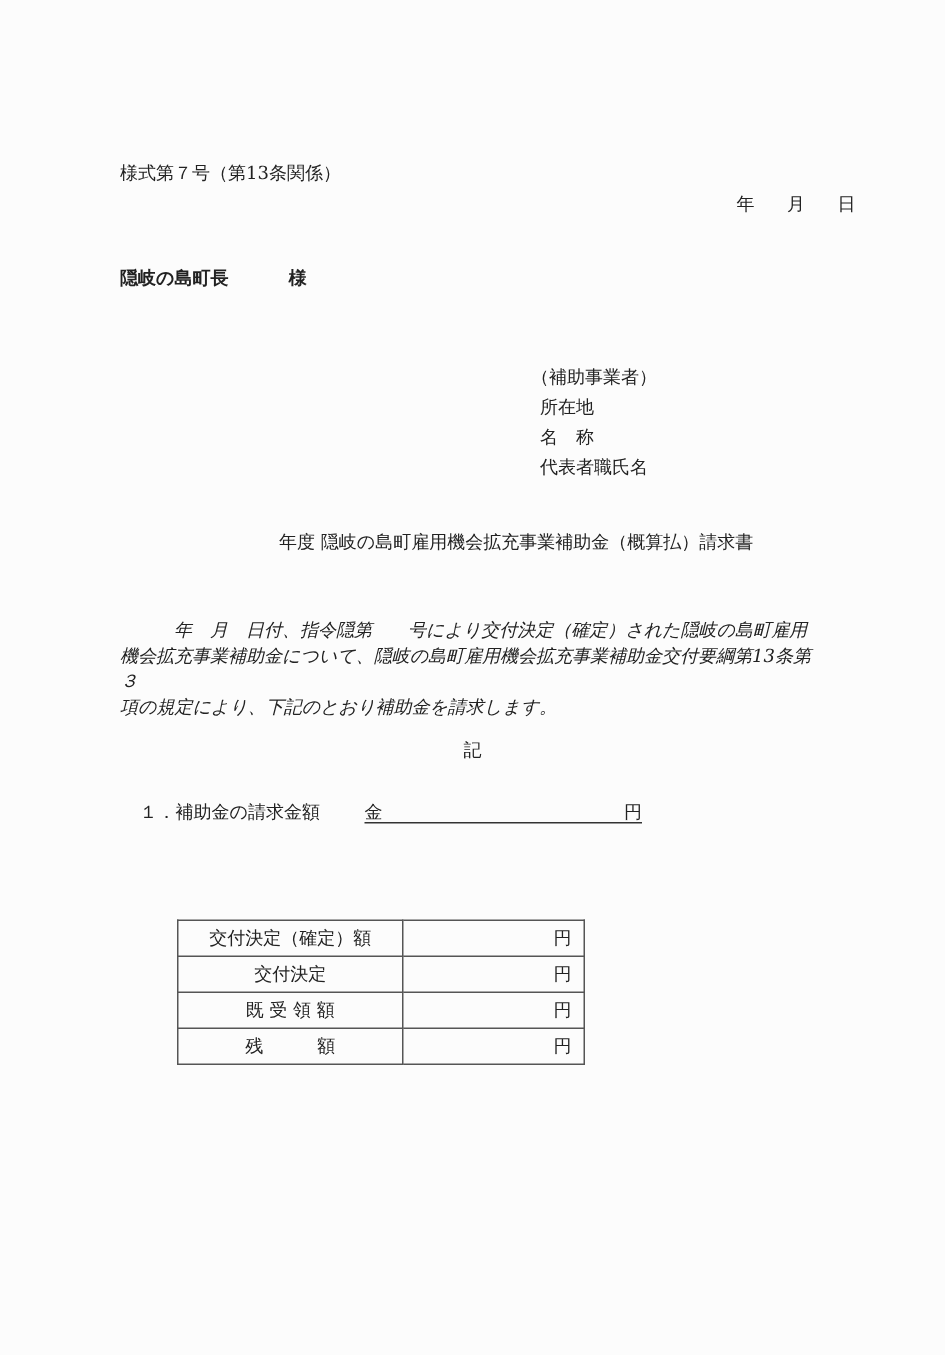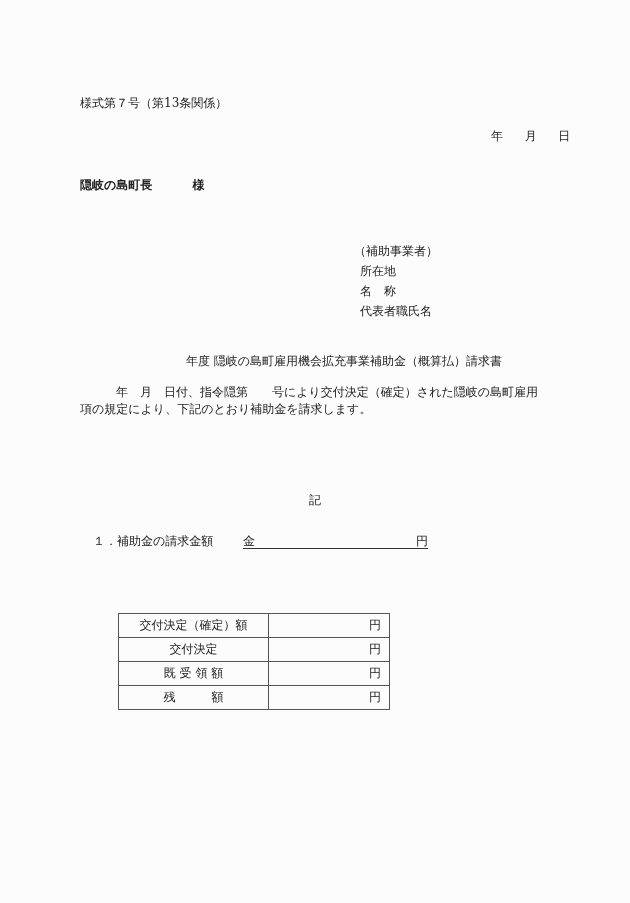--- a/index.html
+++ b/index.html
@@ -6,30 +6,30 @@
     body {
       width: 630px; height: 903px;
       background: #fcfcfc;
       position: relative;
       overflow: hidden;
       font-family: "DejaVu Serif", "Liberation Serif", serif;
       color: #222;
       font-size: 12px;
     }
     .abs { position: absolute; white-space: nowrap; line-height: 16px; }
-    #form-number { left: 80px; top: 95px; }
+    #form-number { left: 80px; top: 107px; }
     #date-line { left: 491px; top: 128px; word-spacing: 0; }
     #date-line span { display: inline-block; }
     #addressee { left: 80px; top: 177px; font-weight: bold; }
     #addressee .honor { margin-left: 36px; }
     #applicant { left: 354px; top: 243px; }
     #applicant div { height: 20px; line-height: 16px; }
     #applicant .indent { padding-left: 6px; }
     #title { left: 186px; top: 353px; }
-    #body-text { left: 80px; top: 384px; width: 470px; white-space: normal; line-height: 17px; }
+    #body-text { left: 80px; top: 412px; width: 470px; white-space: normal; line-height: 17px; font-style: italic; }
     #body-text p { margin: 0; }
     #ki { left: 309px; top: 492px; }
     #amount-row { left: 93px; top: 533px; }
     #amount-row .label { display: inline-block; width: 150px; font-family: Liberation Mono, monospace; }
     #amount-field {
       display: inline-block; width: 185px;
       border-bottom: 1px solid #333;
       position: relative; height: 15px; vertical-align: top;
     }
     #amount-field .kin { position: absolute; left: 0; top: 0; }
@@ -69,20 +69,21 @@
   <div>（補助事業者）</div>
   <div class="indent">所在地</div>
   <div class="indent">名　称</div>
   <div class="indent">代表者職氏名</div>
 </div>
 
 <div class="abs" id="title">年度 隠岐の島町雇用機会拡充事業補助金（概算払）請求書</div>
 
 <div class="abs" id="body-text">
   <p>　　　年　月　日付、指令隠第　　号により交付決定（確定）された隠岐の島町雇用</p>
+  <p>機会拡充事業補助金について、隠岐の島町雇用機会拡充事業補助金交付要綱第13条第３</p>
   <p>項の規定により、下記のとおり補助金を請求します。</p>
 </div>
 
 <div class="abs" id="ki">記</div>
 
 <div class="abs" id="amount-row">
   <span class="label">１．補助金の請求金額</span><span id="amount-field"><span class="kin">金</span><span></span><span class="yen">円</span></span>
 </div>
 
 <table id="summary">

